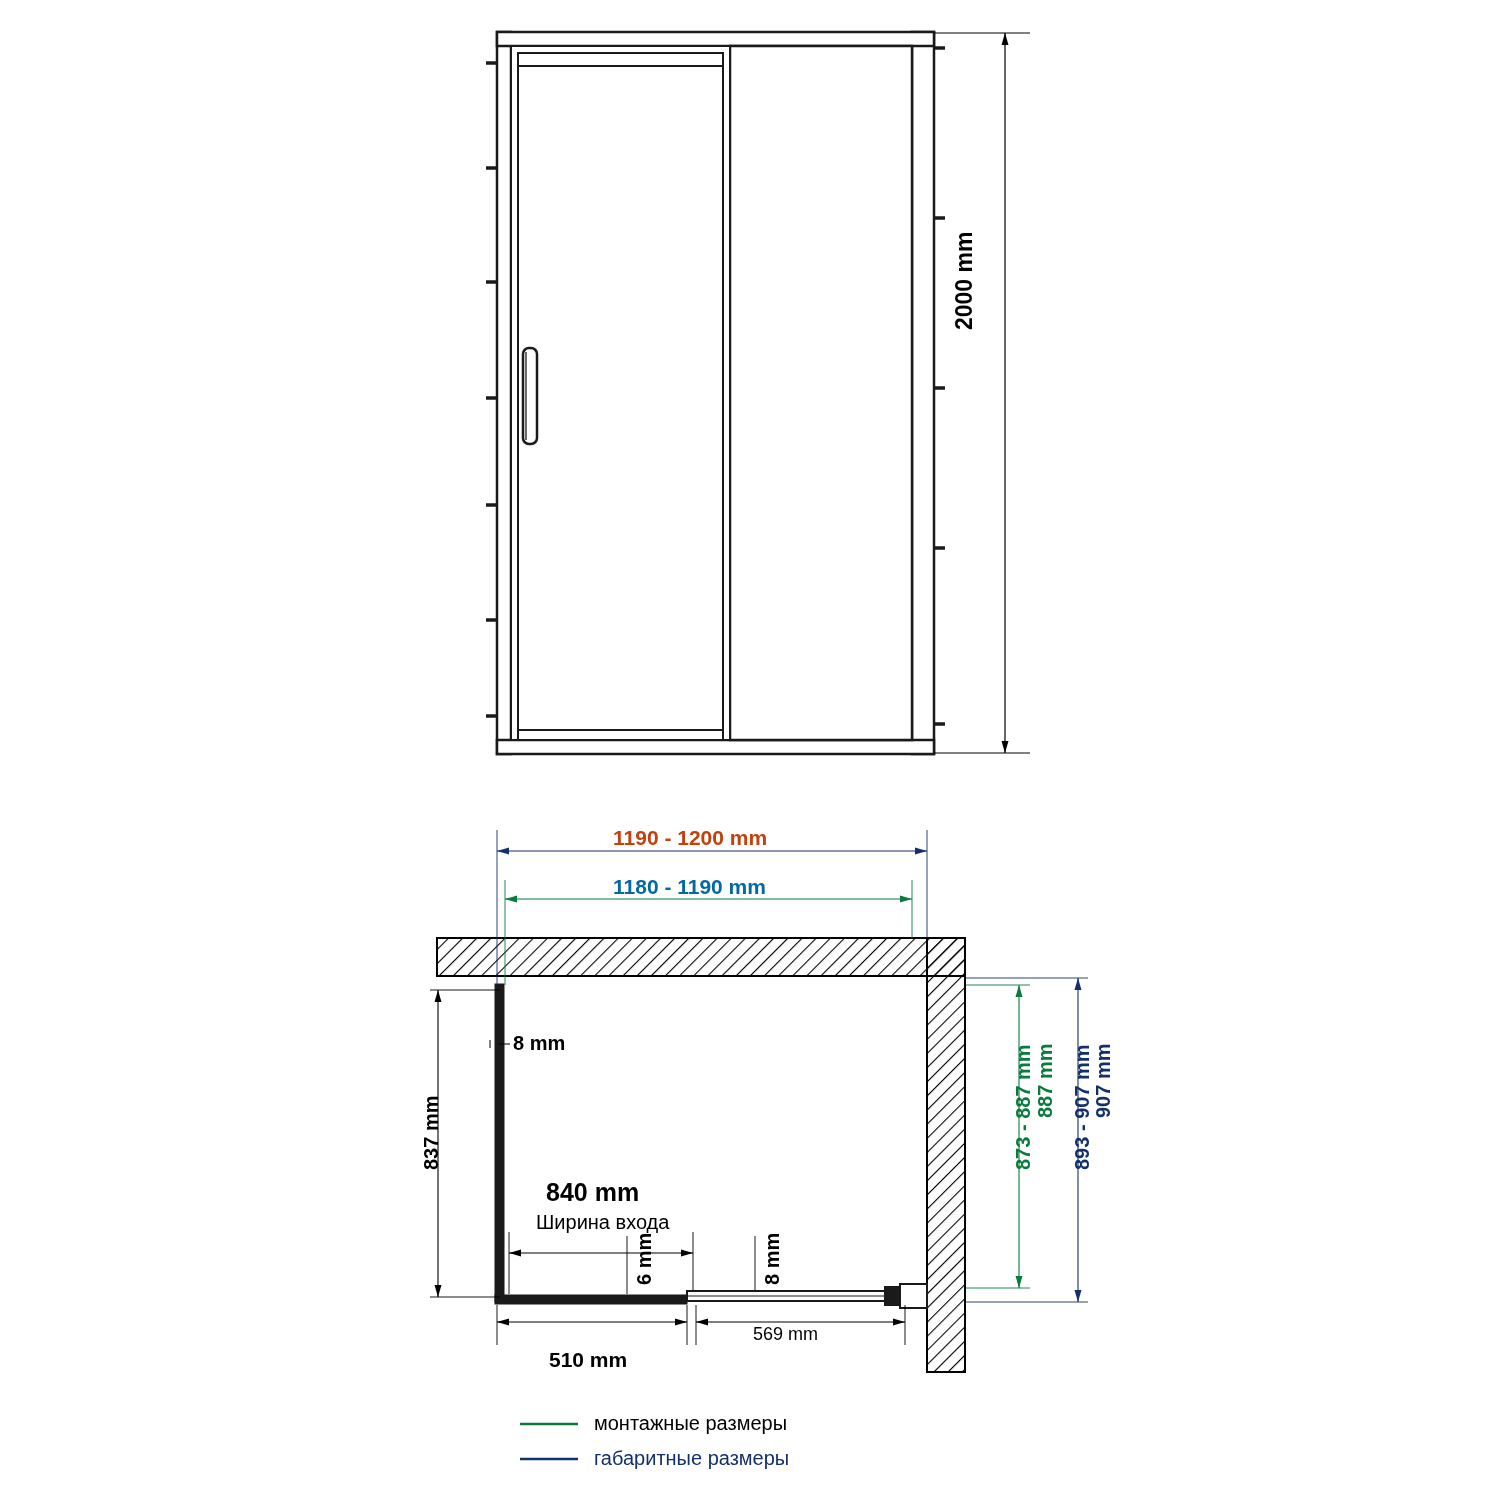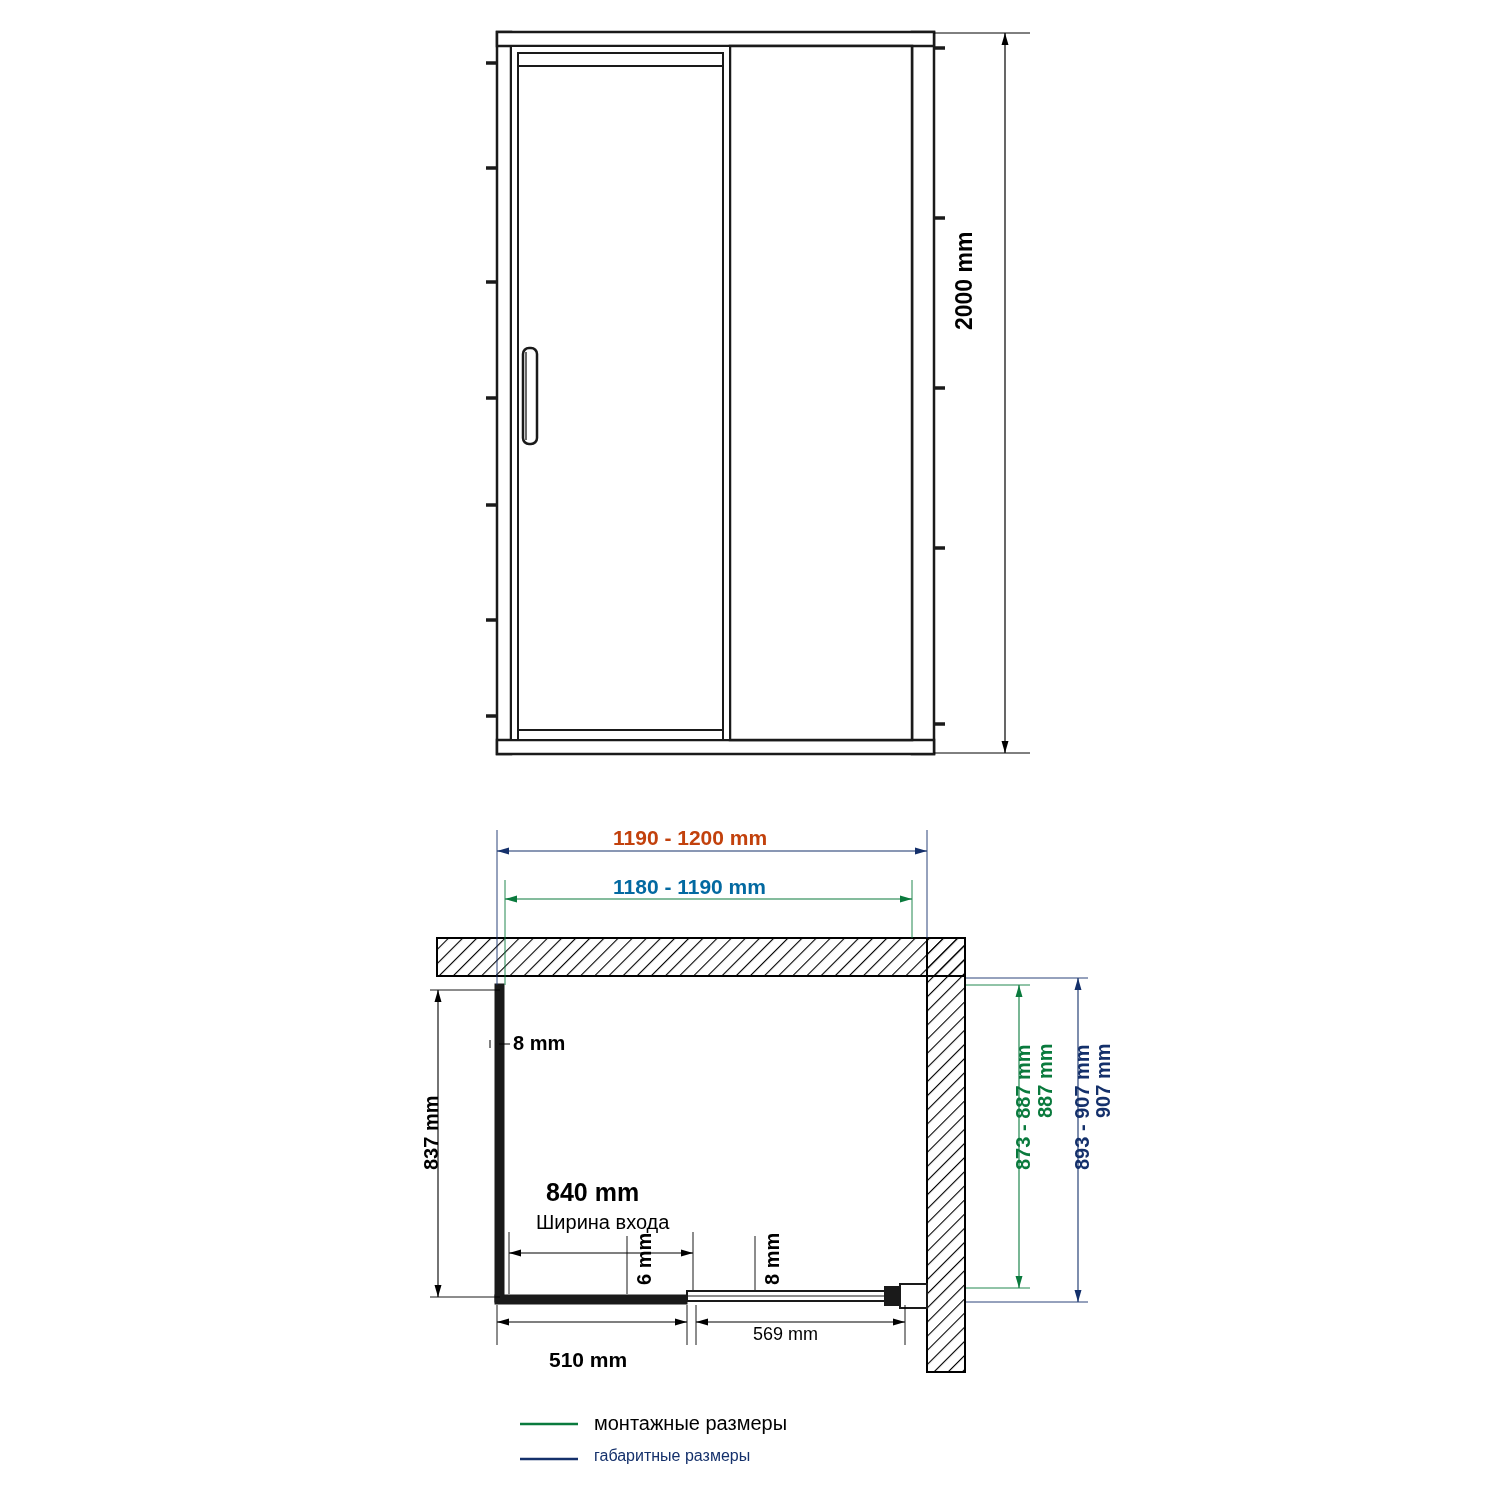--- a/index.html
+++ b/index.html
@@ -216,17 +216,17 @@
     <span>887 mm</span>
   </div>
 
   <div class="lbl" style="left:1092px;top:1118px;font-size:20px;font-weight:bold;color:#14306b;transform:rotate(-90deg);transform-origin:0 0;">
     <span>907 mm</span>
   </div>
 
   <div class="lbl" style="left:594px;top:1412px;font-size:20px;color:#000000;">
     <span>монтажные размеры</span>
   </div>
-  <div class="lbl" style="left:594px;top:1447px;font-size:16px;color:#14306b;">
+  <div class="lbl" style="left:594px;top:1447px;font-size:20px;color:#14306b;">
     <span>габаритные размеры</span>
   </div>
 
 </div>
 
 </body></html>

